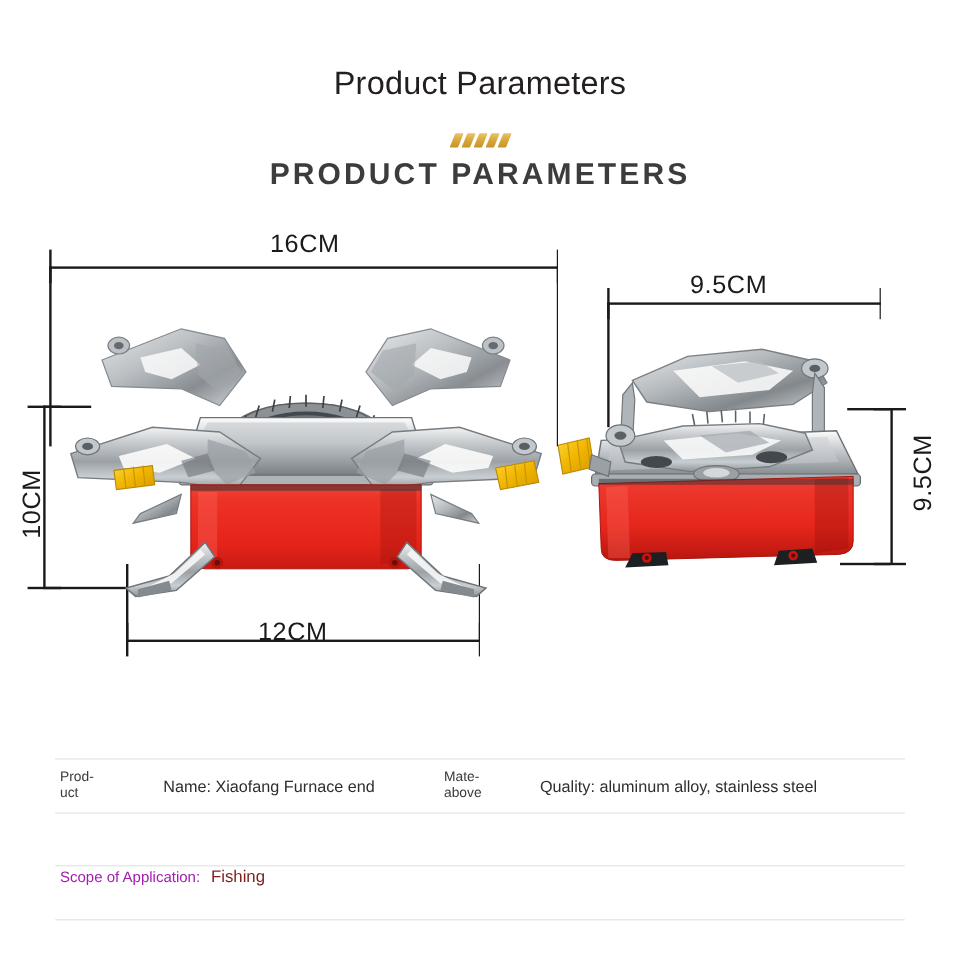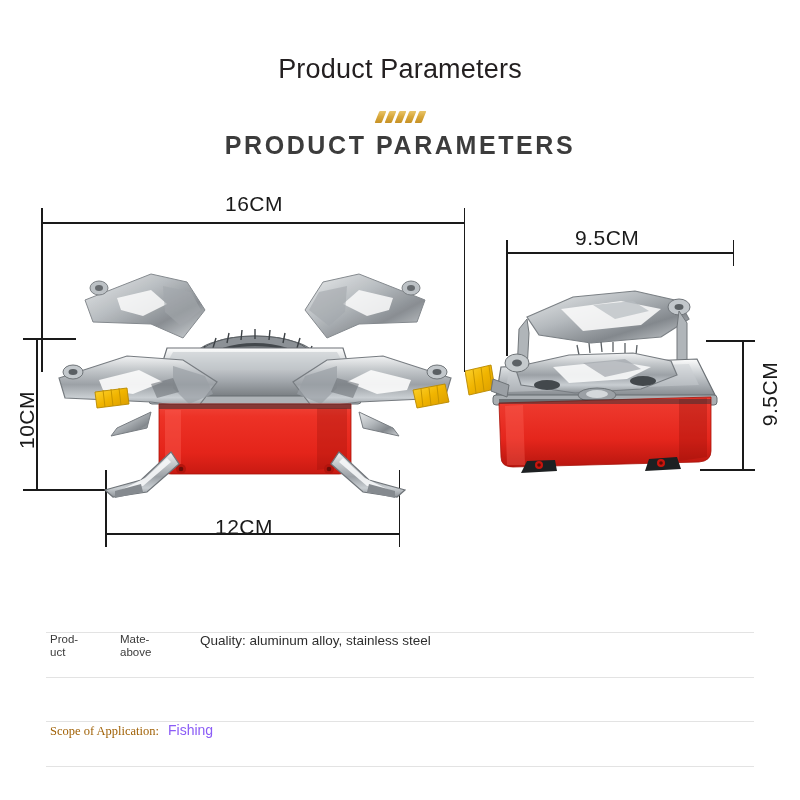--- a/index.html
+++ b/index.html
@@ -87,20 +87,21 @@
     left: 46px; top: 632px;
     width: 708px;
   }
   .rule {
     height: 1px;
     background: #e3e3e3;
     width: 100%;
   }
   .spec-row {
     display: flex;
+    align-items: center;
     height: 44px;
   }
   .spec-row.blank { height: 43px; }
   .cell-key-narrow {
     width: 74px;
     flex: 0 0 74px;
     font-size: 11.5px;
     color: #3a3a3a;
     line-height: 1.15;
     padding-left: 4px;
@@ -112,23 +113,23 @@
   }
   .cell-val.v1 { width: 250px; flex: 0 0 250px; padding-left: 16px; }
   .cell-key-mat { width: 52px; flex: 0 0 52px; font-size: 11.5px; color:#3a3a3a; line-height:1.15; }
   .cell-val.v2 { padding-left: 28px; }
   .scope-row {
     display: flex;
     align-items: baseline;
     height: 44px;
     padding-left: 4px;
   }
-  .scope-label { font-size: 12.5px; color: #a16207; font-family: Liberation Serif, serif; }
+  .scope-label { font-size: 12.5px; color: #a21caf; }
   .scope-val   { font-size: 13px; color: #2e2e2e; margin-left: 9px; }
-  .scope-val2  { font-size: 14px; color: #8b5cf6; margin-left: 9px; }
+  .scope-val2  { font-size: 14px; color: #7f1d1d; margin-left: 9px; }
 </style>
 </head>
 <body>
 
 <div id="page">
 
   <div class="title-main">Product Parameters</div>
 
   <div class="slashes">
     <span class="slash"></span>
@@ -400,20 +401,21 @@
 
 
   <div class="spec-table">
     <div class="rule"></div>
 
     <div class="spec-row">
       <div class="cell-key-narrow">
         <span>Prod-</span><br>
         <span>uct</span>
       </div>
+      <div class="cell-val v1">Name: Xiaofang Furnace end</div>
       <div class="cell-key-mat">
         <span>Mate-</span><br>
         <span>above</span>
       </div>
       <div class="cell-val v2">Quality: aluminum alloy, stainless steel</div>
     </div>
 
     <div class="rule"></div>
 
     <div class="spec-row blank"></div>

